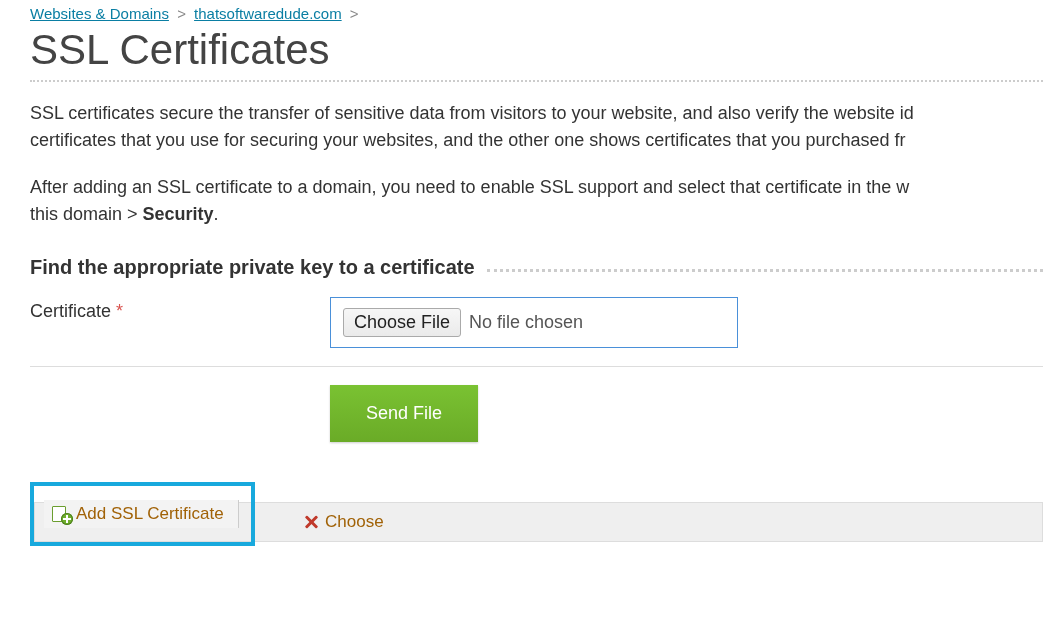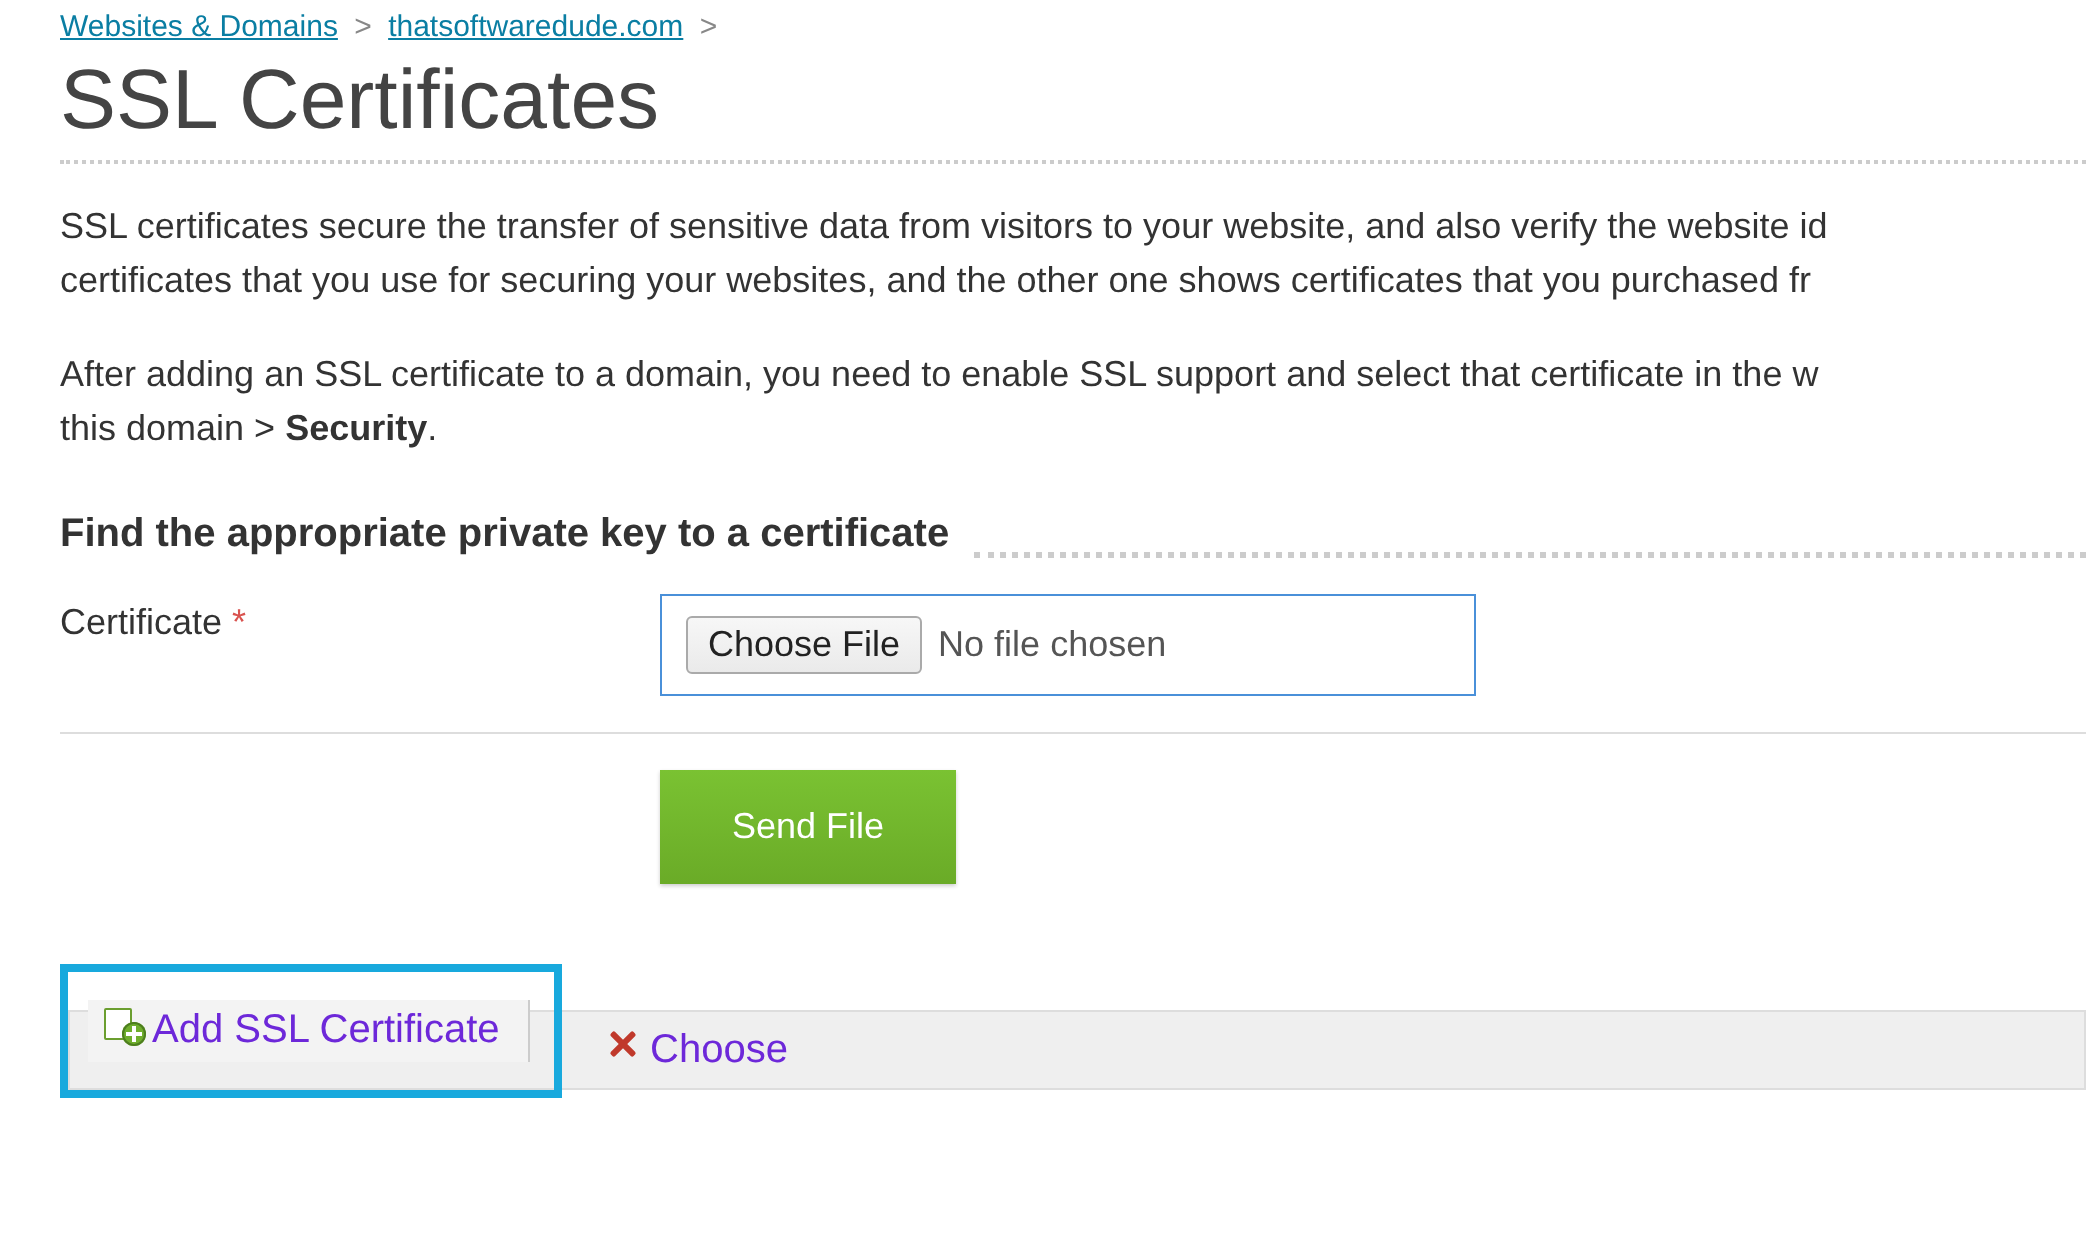--- a/index.html
+++ b/index.html
@@ -49,21 +49,21 @@
       white-space: nowrap;
     }
     .intro p {
       margin-bottom: 20px;
     }
     .intro strong {
       font-weight: 600;
     }
     .section-row {
       display: flex;
-      align-items: flex-end;
+      align-items: center;
       margin-top: 28px;
       margin-bottom: 18px;
     }
     .section-title {
       font-size: 20px;
       font-weight: 600;
       color: #333;
       white-space: nowrap;
     }
     .dotted-fill {
@@ -148,22 +148,23 @@
       align-items: center;
       height: 40px;
       margin-top: -44px;
       margin-left: 4px;
       padding-left: 250px;
       position: relative;
       z-index: 1;
     }
     .tb-btn {
       display: inline-flex;
-      font-size: 20px;
-      color: #6d28d9;
+      align-items: center;
+      font-size: 17px;
+      color: #a16207;
       background: none;
       border: none;
       cursor: pointer;
       padding: 4px 8px;
       gap: 6px;
     }
     .tb-btn.inside {
       background: #f3f3f3;
       border-right: 1px solid #ccc;
       padding-right: 14px;

